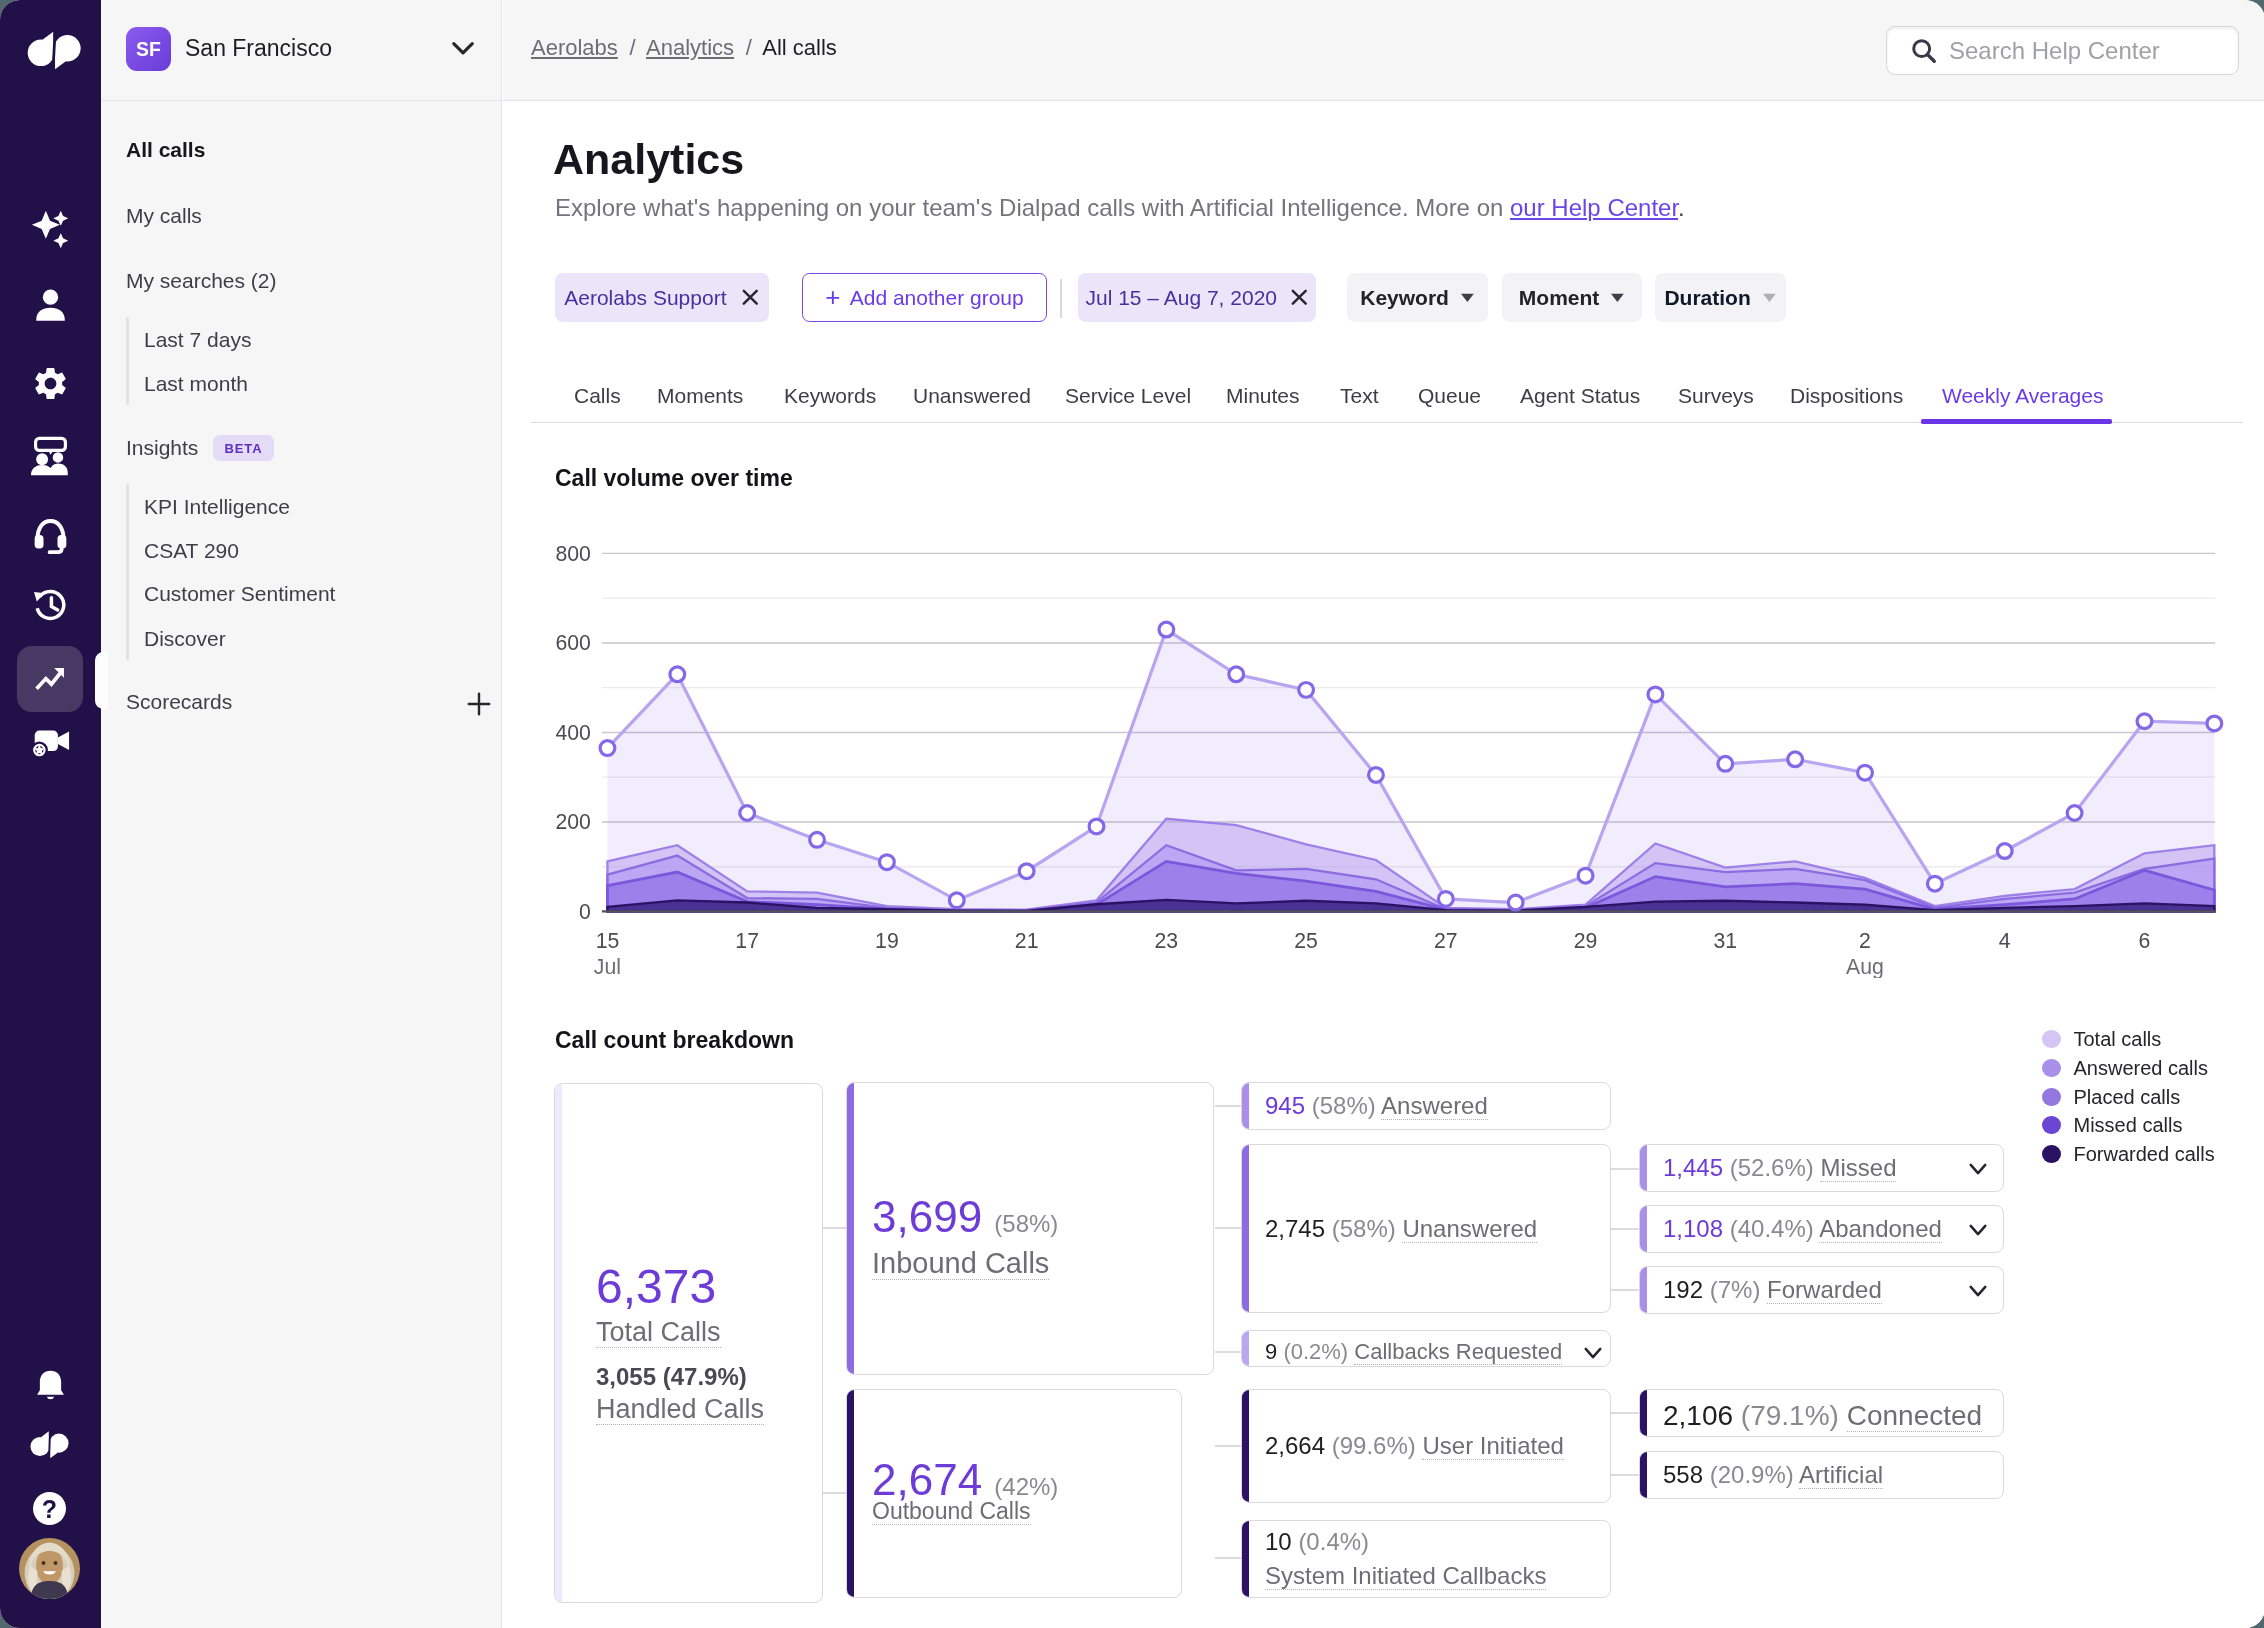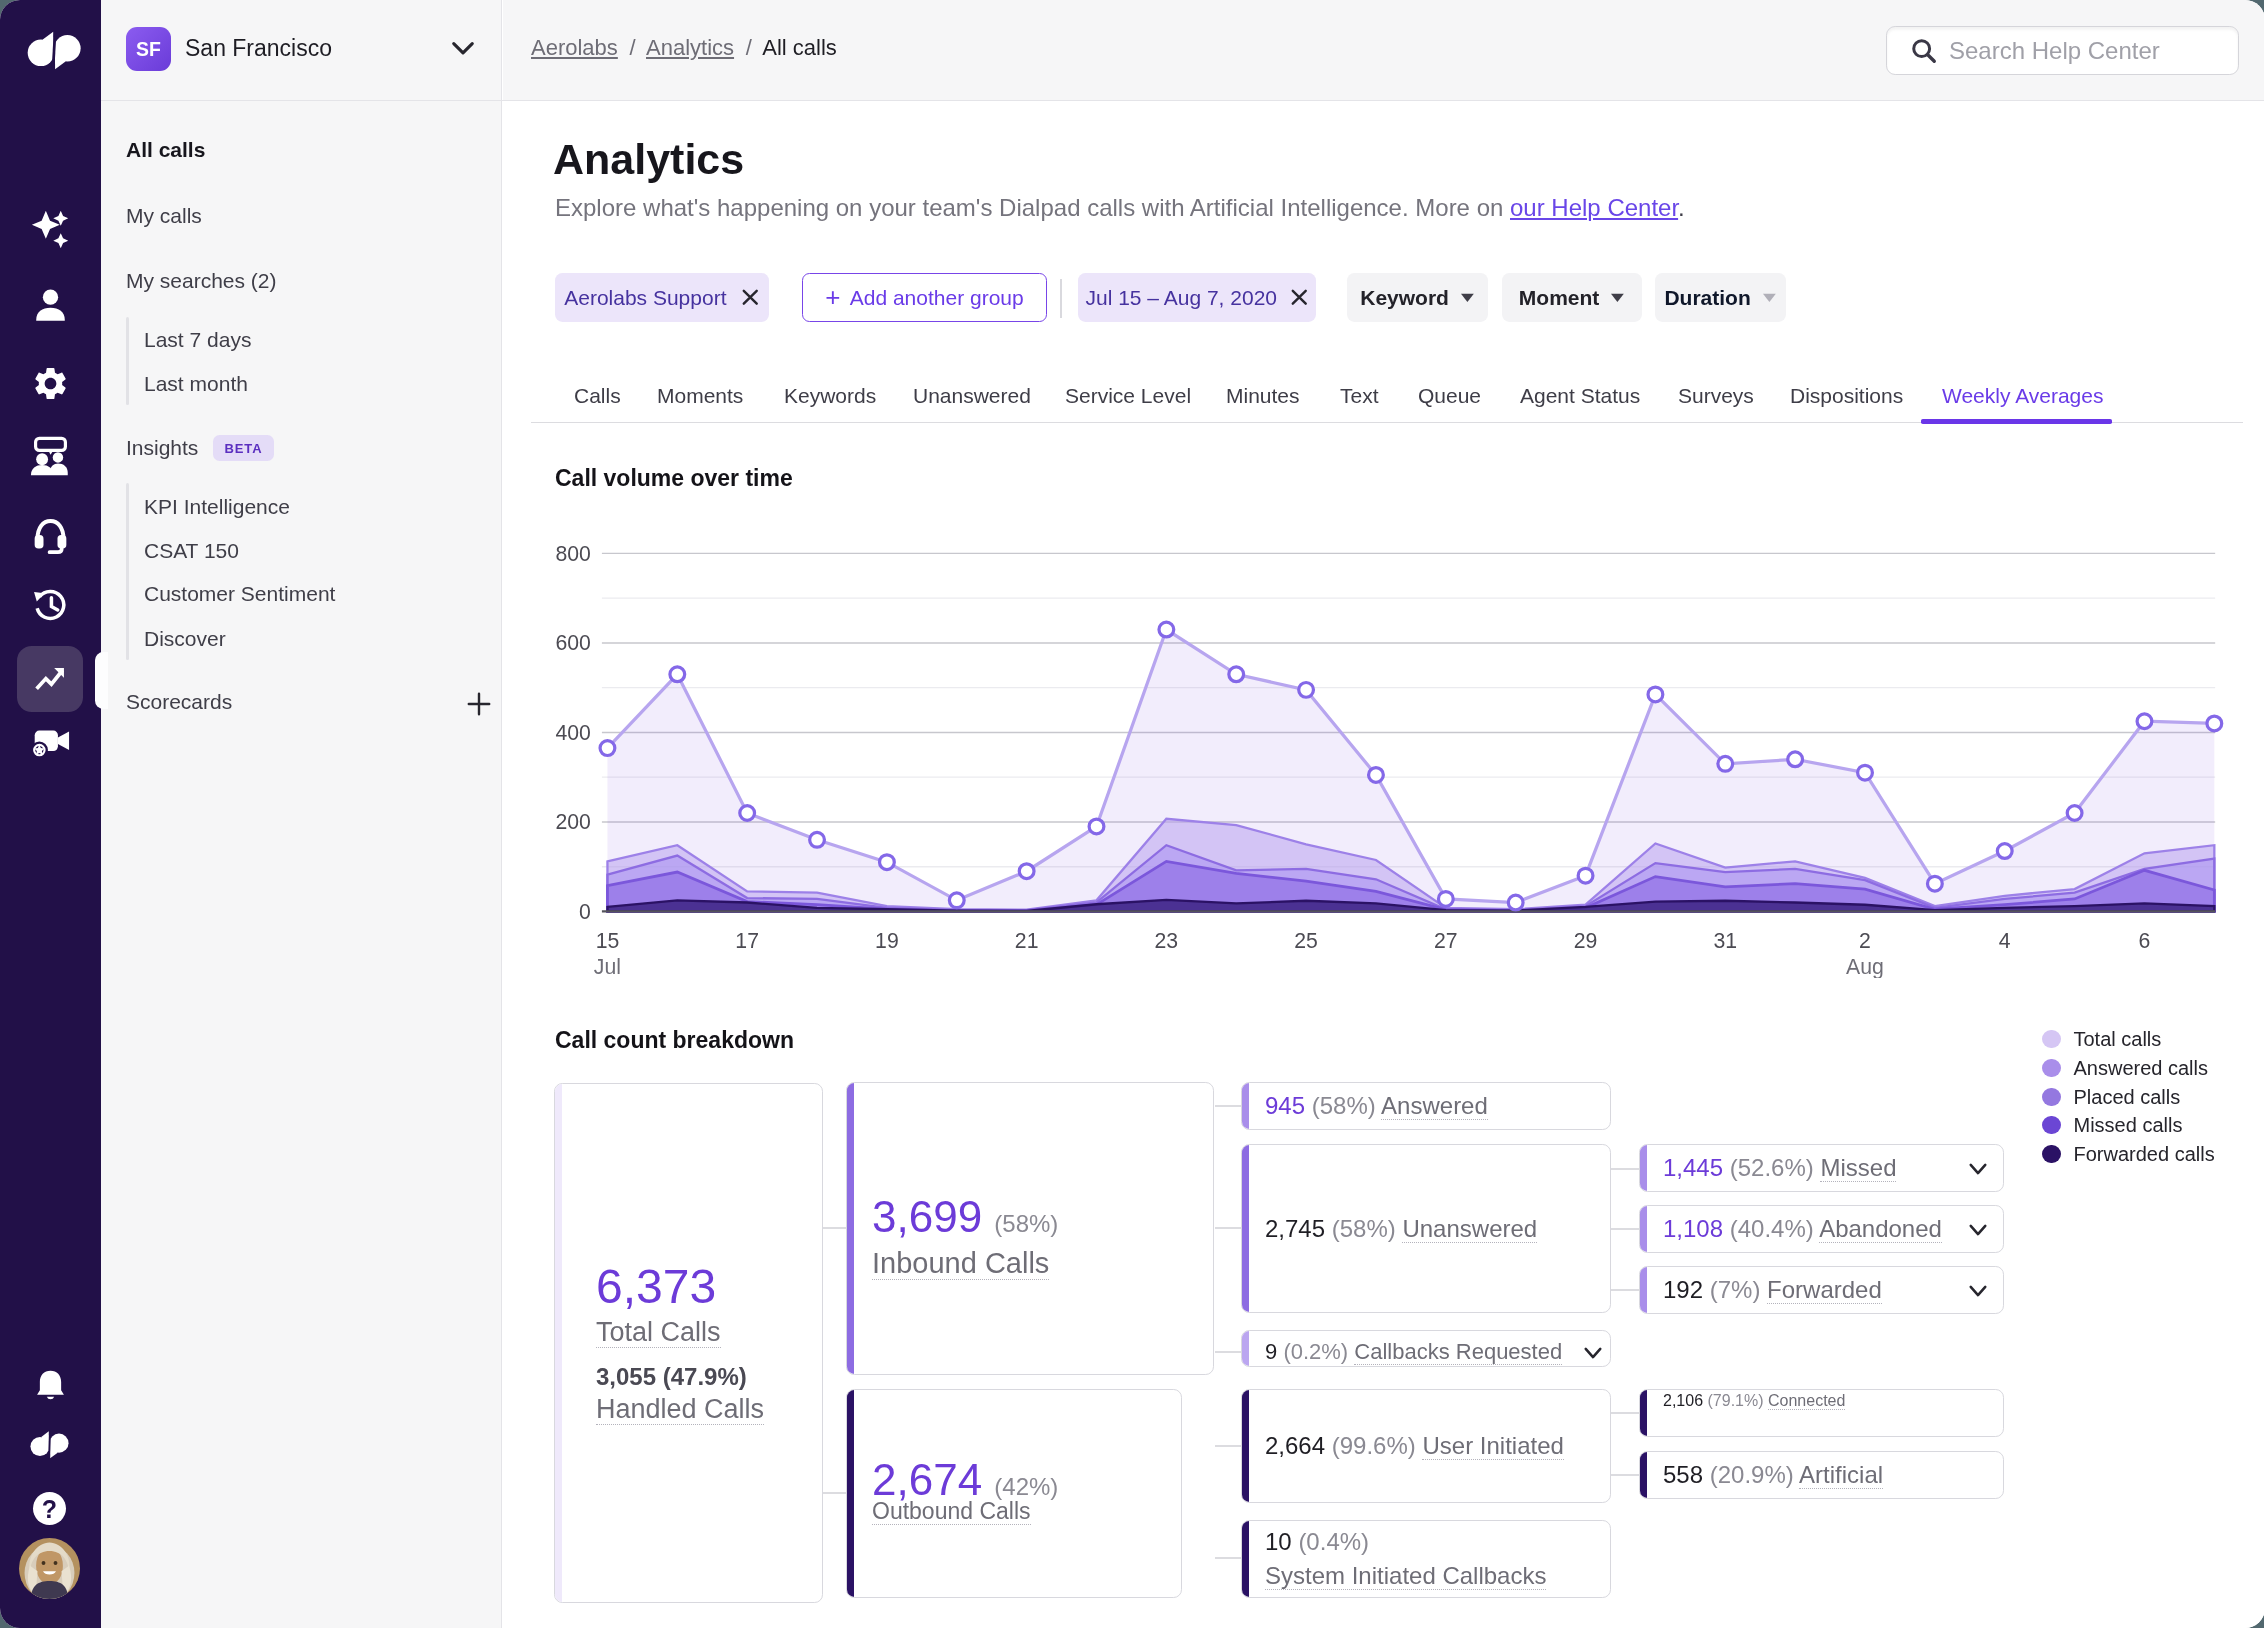--- a/index.html
+++ b/index.html
@@ -158,21 +158,21 @@
 <div class="navtxt" style="top:138px;font-weight:bold;color:#17161d">All calls</div>
 <div class="navtxt" style="top:204px">My calls</div>
 <div class="navtxt" style="top:269px">My searches (2)</div>
 <div class="vrule" style="top:317px;height:88px"></div>
 <div class="subtxt" style="top:328px">Last 7 days</div>
 <div class="subtxt" style="top:372px">Last month</div>
 <div class="navtxt" style="top:436px">Insights</div>
 <div class="abs" style="left:213px;top:435px;width:61px;height:26px;border-radius:6.5px;background:#e4dcf7;color:#5b2fc0;font-size:13px;font-weight:bold;letter-spacing:0.9px;display:flex;align-items:center;justify-content:center">BETA</div>
 <div class="vrule" style="top:483px;height:177px"></div>
 <div class="subtxt" style="top:495px">KPI Intelligence</div>
-<div class="subtxt" style="top:539px">CSAT 150</div>
+<div class="subtxt" style="top:539px">CSAT 290</div>
 <div class="subtxt" style="top:582px">Customer Sentiment</div>
 <div class="subtxt" style="top:627px">Discover</div>
 <div class="navtxt" style="top:690px">Scorecards</div>
 <svg class="abs" style="left:466px;top:691px" width="26" height="26" viewBox="0 0 28 28">
       <path d="M14 3 L14 25 M3 14 L25 14" stroke="#27262e" stroke-width="2.6" stroke-linecap="round"></path>
     </svg>
 <div class="abs" style="left:531px;top:35px;font-size:22px;color:#6e6d76">
   <span style="text-decoration:underline">Aerolabs</span>
   <span style="padding:0 5.5px">/</span>
   <span style="text-decoration:underline">Analytics</span>
@@ -354,21 +354,21 @@
 </div>
 <div class="box" style="left:1639px;top:1266px;width:365px;height:48px">
   <div class="accent" style="background:#a98eea"></div>
   <div class="abs" style="left:23px;top:9.2px;font-size:24px"><span class="num-d">192</span> <span class="pct">(7%)</span> <span class="lbl dotted">Forwarded</span></div>
   <svg class="abs" style="right:14.8px;top:16.6px" width="20" height="14.8" viewBox="0 0 22 16">
         <path d="M3 3 L11 12 L19 3" fill="none" stroke="#27262e" stroke-width="2.8" stroke-linecap="round" stroke-linejoin="round"></path>
       </svg>
 </div>
 <div class="box" style="left:1639px;top:1389px;width:365px;height:48px">
   <div class="accent" style="background:#2b1265"></div>
-  <div class="abs" style="left:23px;top:2px;font-size:16px"><span class="num-d">2,106</span> <span class="pct">(79.1%)</span> <span class="lbl dotted">Connected</span></div>
+  <div class="abs" style="left:23px;top:10px;font-size:28px"><span class="num-d">2,106</span> <span class="pct">(79.1%)</span> <span class="lbl dotted">Connected</span></div>
 </div>
 <div class="box" style="left:1639px;top:1451px;width:365px;height:48px">
   <div class="accent" style="background:#2b1265"></div>
   <div class="abs" style="left:23px;top:9.2px;font-size:24px"><span class="num-d">558</span> <span class="pct">(20.9%)</span> <span class="lbl dotted">Artificial</span></div>
 </div>
 <div class="legend-row" style="top:1025px">
       <div class="legend-dot" style="background:#d5c6f4"></div>
       <div class="legend-t">Total calls</div>
     </div>
 <div class="legend-row" style="top:1054px">

